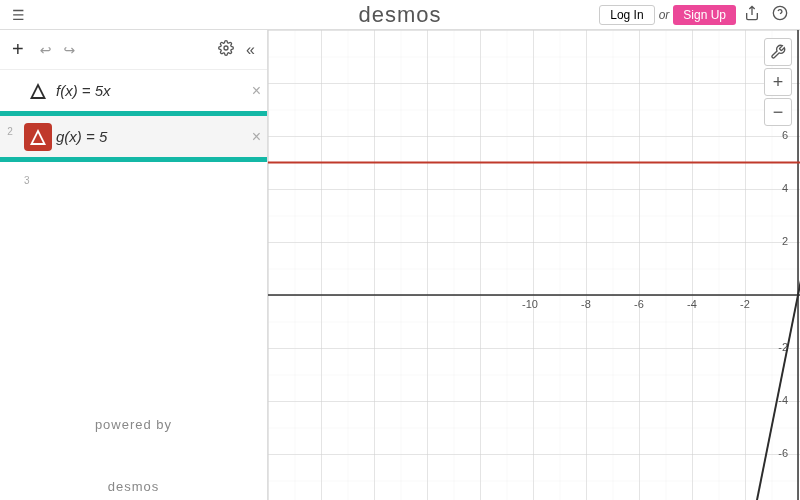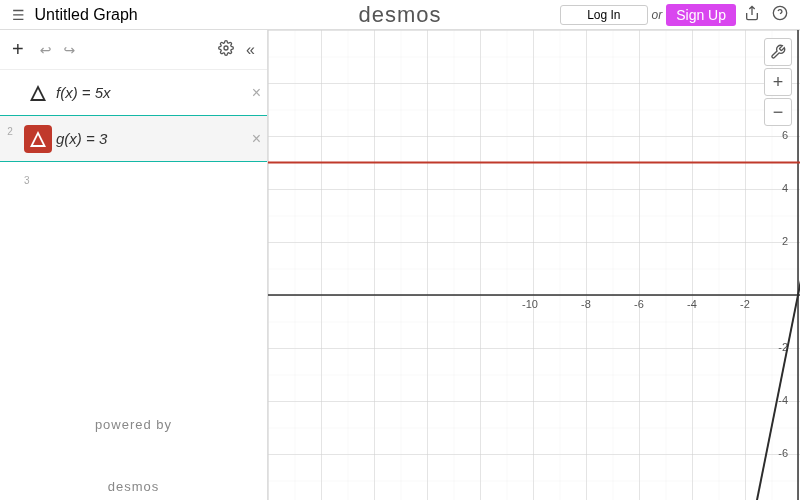--- a/index.html
+++ b/index.html
@@ -13,22 +13,22 @@
       display: flex;
       align-items: center;
       justify-content: space-between;
       padding: 0 8px;
       position: relative;
       z-index: 10;
     }
     #topbar-left { display: flex; align-items: center; gap: 6px; }
     #topbar-center { position: absolute; left: 50%; transform: translateX(-50%); font-size: 22px; font-weight: 300; color: #555; letter-spacing: 1px; }
     #topbar-right { display: flex; align-items: center; gap: 4px; }
-    .btn-auth { padding: 2px 26px; border-radius: 3px; font-size: 12px; cursor: pointer; border: 1px solid #ccc; background: #fff; }
-    .btn-signup { background: #d946ef; color: #fff; border: none; border-radius: 3px; padding: 3px 10px; font-size: 14px; cursor: pointer; }
+    .btn-auth { padding: 2px 10px; border-radius: 3px; font-size: 12px; cursor: pointer; border: 1px solid #ccc; background: #fff; }
+    .btn-signup { background: #ec4899; color: #fff; border: none; border-radius: 3px; padding: 3px 10px; font-size: 12px; cursor: pointer; }
     .btn-text { font-size: 12px; color: #555; font-style: italic; }
     .icon-btn { background: none; border: none; cursor: pointer; font-size: 14px; color: #555; padding: 2px 4px; }
 
     
     #main { display: flex; flex: 1; overflow: hidden; }
 
     
     #sidebar {
       width: 268px;
       min-width: 268px;
@@ -49,21 +49,21 @@
     .toolbar-btn { background: none; border: none; cursor: pointer; padding: 4px; color: #555; font-size: 16px; }
     .toolbar-btn.add-btn { font-size: 20px; color: #333; margin-right: 4px; }
     .undo-redo { font-size: 14px; color: #999; }
     .gear-btn { margin-left: auto; }
     .collapse-btn { color: #555; }
 
     
     .expr-row {
       display: flex;
       align-items: center;
-      border-bottom: 1px solid #14b8a6;
+      border-bottom: 5px solid #14b8a6;
       position: relative;
       min-height: 46px;
       padding: 4px 0;
       cursor: text;
     }
     .expr-num {
       width: 20px;
       text-align: center;
       font-size: 10px;
       color: #aaa;
@@ -151,21 +151,20 @@
     }
     .graph-tool-btn.zoom-in { font-size: 18px; font-weight: 300; }
     .graph-tool-btn.zoom-out { font-size: 18px; font-weight: 300; }
   </style>
 </head>
 <body>
 
 <div id="topbar">
   <div id="topbar-left">
     <button class="icon-btn">☰</button>
-    <span>Untitled Graph</span>
   </div>
   <div id="topbar-center">desmos</div>
   <div id="topbar-right">
     <button class="btn-auth">Log In</button>
     <span class="btn-text">or</span>
     <button class="btn-signup">Sign Up</button>
     <button class="icon-btn">
       <svg width="16" height="16" viewBox="0 0 24 24" fill="none" stroke="#555" stroke-width="2">
         <path d="M4 12v8a2 2 0 002 2h12a2 2 0 002-2v-8M16 6l-4-4-4 4M12 2v13"></path>
       </svg>
@@ -208,21 +207,21 @@
     </div>
 
     <div class="expr-row" id="expr-row-2">
       <span class="expr-num">2</span>
       <div class="expr-icon" style="background:#c0392b; border-radius:4px;">
         <svg viewBox="0 0 20 20">
           <polygon points="10,2 18,18 2,18" fill="white"></polygon>
           <polygon points="10,6 15,16 5,16" fill="#c0392b"></polygon>
         </svg>
       </div>
-      <span class="expr-text">g(x) = 3</span>
+      <span class="expr-text">g(x) = 5</span>
       <button class="expr-close">×</button>
     </div>
 
     <div style="padding: 8px 4px; height: 20px;">
       <span style="font-size:10px;color:#aaa;padding-left:20px;">3</span>
     </div>
 
     <div class="powered-by">
       <span>powered by</span>
       <span>desmos</span>

